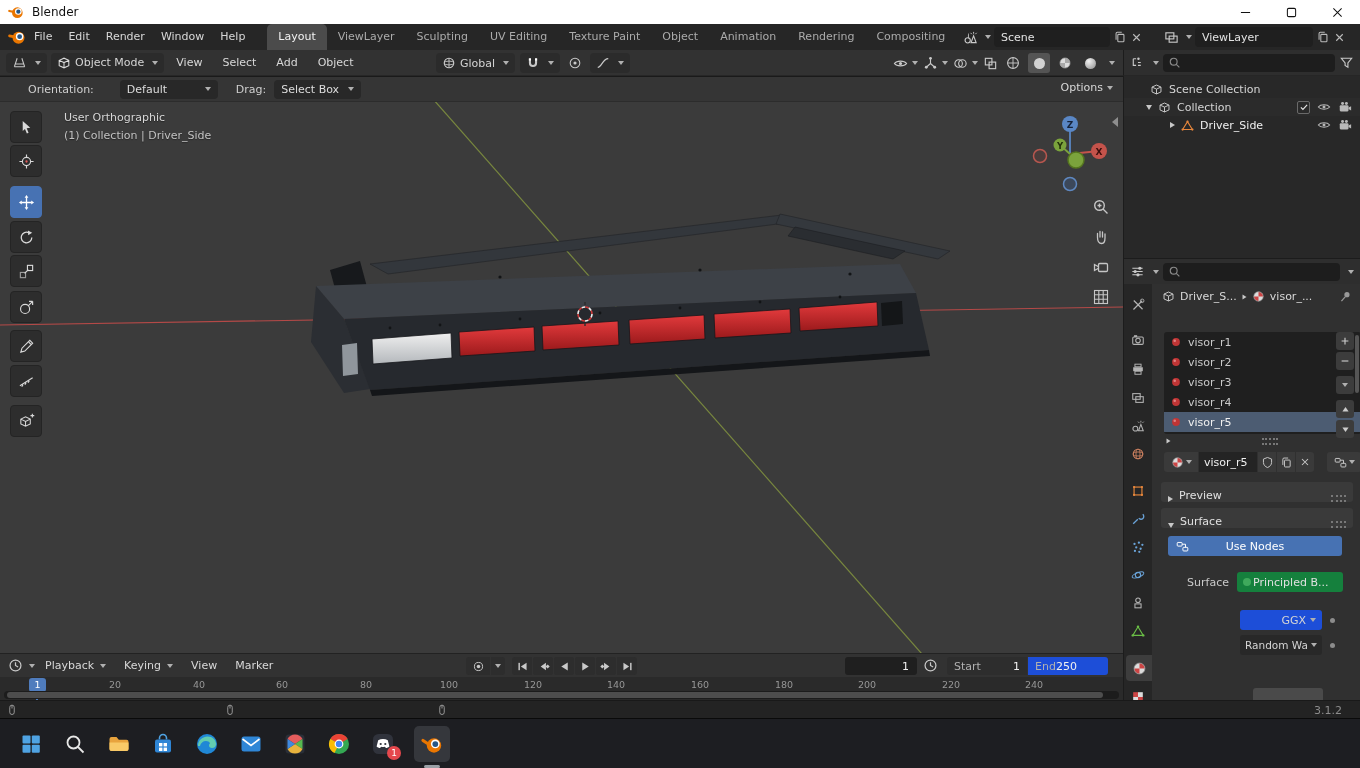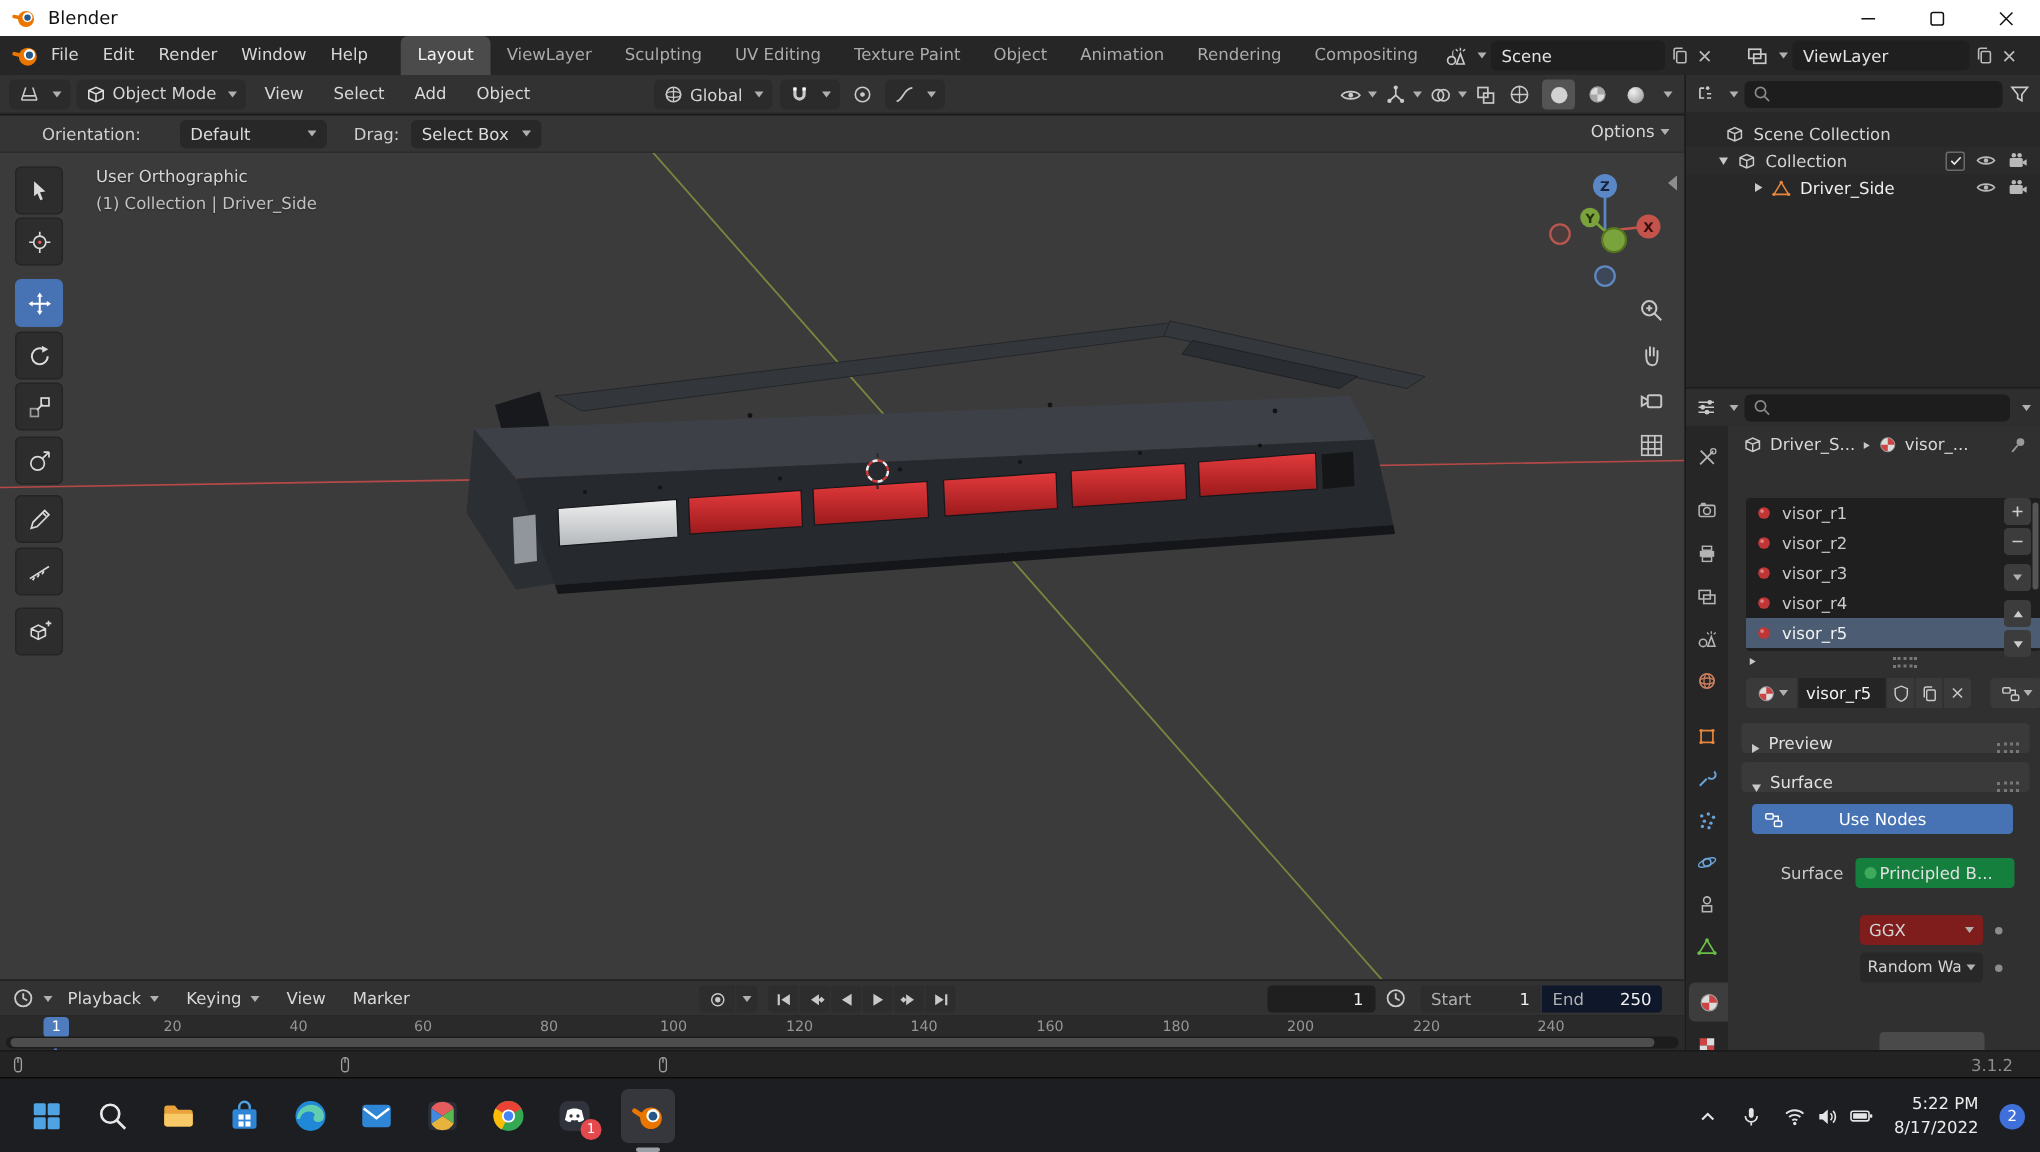--- a/index.html
+++ b/index.html
@@ -1002,21 +1002,21 @@
 
       <div class="a f" style="left:0;top:288px;width:209px;height:20px">
         <span style="display:block;width:77px;text-align:right;color:#c9c9c9">Surface</span>
         <div class="f" style="margin-left:8px;width:106px;height:20px;background:#15803d;border-radius:3px;padding:0 6px;gap:2px">
           <div style="width:8px;height:8px;border-radius:50%;background:#3fa95c"></div>
           <span style="white-space:nowrap;overflow:hidden;color:#e0e0e0">Principled B...</span>
         </div>
       </div>
 
       <div class="a f" style="left:0;top:326px;width:209px;height:20px">
-        <div class="f" style="margin-left:88px;width:82px;height:20px;background:#7f1d1d;border-radius:3px;padding:0 6px;justify-content:space-between">
+        <div class="f" style="margin-left:88px;width:82px;height:20px;background:#1d4ed8;border-radius:3px;padding:0 6px;justify-content:flex-end">
             <span>GGX</span>
             <span class="cr"></span>
           </div>
         <div style="margin-left:8px;width:5px;height:5px;border-radius:50%;background:#8c8c8c"></div>
       </div>
 
       <div class="a f" style="left:0;top:351px;width:209px;height:20px">
         <div class="f" style="margin-left:88px;width:82px;height:20px;background:#282828;border-radius:3px;padding:0 5px;justify-content:space-between">
             <span style="white-space:nowrap;overflow:hidden;font-size:10.5px">Random Walk</span>
             <span class="cr"></span>
@@ -1091,21 +1091,21 @@
       </div>
     <div class="a f" style="left:923px;top:4px;color:#c9c9c9">
         <svg class="ic" width="15" height="15">
           <use href="#s-clock"></use>
         </svg>
       </div>
     <div class="a f" style="left:947px;top:3px;width:80px;height:18px;background:#2d2d2d;border-radius:3px 0 0 3px;padding:0 7px;justify-content:space-between">
         <span style="color:#b0b0b0">Start</span>
         <span style="color:#f0f0f0">1</span>
       </div>
-    <div class="a f" style="left:1028px;top:3px;width:80px;height:18px;background:#0f172a;border-radius:0 3px 3px 0;padding:0 7px;justify-content:space-between">
+    <div class="a f" style="left:1028px;top:3px;width:80px;height:18px;background:#1d4ed8;border-radius:0 3px 3px 0;padding:0 7px;justify-content:flex-start">
         <span style="color:#b0b0b0">End</span>
         <span style="color:#f0f0f0">250</span>
       </div>
   </div>
 
   <div class="a" style="left:0;top:677px;width:1123px;height:23px;background:#2a2a2a;overflow:hidden">
     <span class="tick" style="left:115px">20</span>
     <span class="tick" style="left:199px">40</span>
     <span class="tick" style="left:282px">60</span>
     <span class="tick" style="left:366px">80</span>
@@ -1184,41 +1184,15 @@
         </svg>
       <div class="a" style="right:-5px;bottom:-3px;width:14px;height:14px;border-radius:50%;background:#e5484d;color:#fff;font-size:9px;text-align:center;line-height:14px"><span>1</span></div>
     </div>
     <div class="appic" style="background:#35373c;border-radius:5px;width:36px;height:36px">
       <svg class="ic" width="24" height="24">
           <use href="#s-blapp"></use>
         </svg>
       <div class="a" style="left:10px;bottom:-6px;width:16px;height:3px;border-radius:2px;background:#9aa0a6"></div>
     </div>
 
-    <div class="a f" style="right:10px;top:0;height:50px;gap:14px">
-      <svg class="ic tray-ic" width="15" height="15">
-          <use href="#s-chevup"></use>
-        </svg>
-      <svg class="ic tray-ic" width="15" height="15">
-          <use href="#s-mic"></use>
-        </svg>
-      <div class="f" style="gap:7px">
-        <svg class="ic tray-ic" width="15" height="15">
-            <use href="#s-wifi"></use>
-          </svg>
-        <svg class="ic tray-ic" width="15" height="15">
-            <use href="#s-vol"></use>
-          </svg>
-        <svg class="ic tray-ic" width="16" height="16">
-            <use href="#s-batt"></use>
-          </svg>
-      </div>
-      <div style="text-align:right;color:#ececec;font-size:11px;line-height:1.45">
-        <div>5:22 PM</div>
-        <div>8/17/2022</div>
-      </div>
-      <div class="f" style="width:17px;height:17px;border-radius:50%;background:#3f6fd8;color:#fff;font-size:10px;justify-content:center">
-          <span>2</span>
-        </div>
-    </div>
   </div>
 
 </div>
 
 </body></html>

